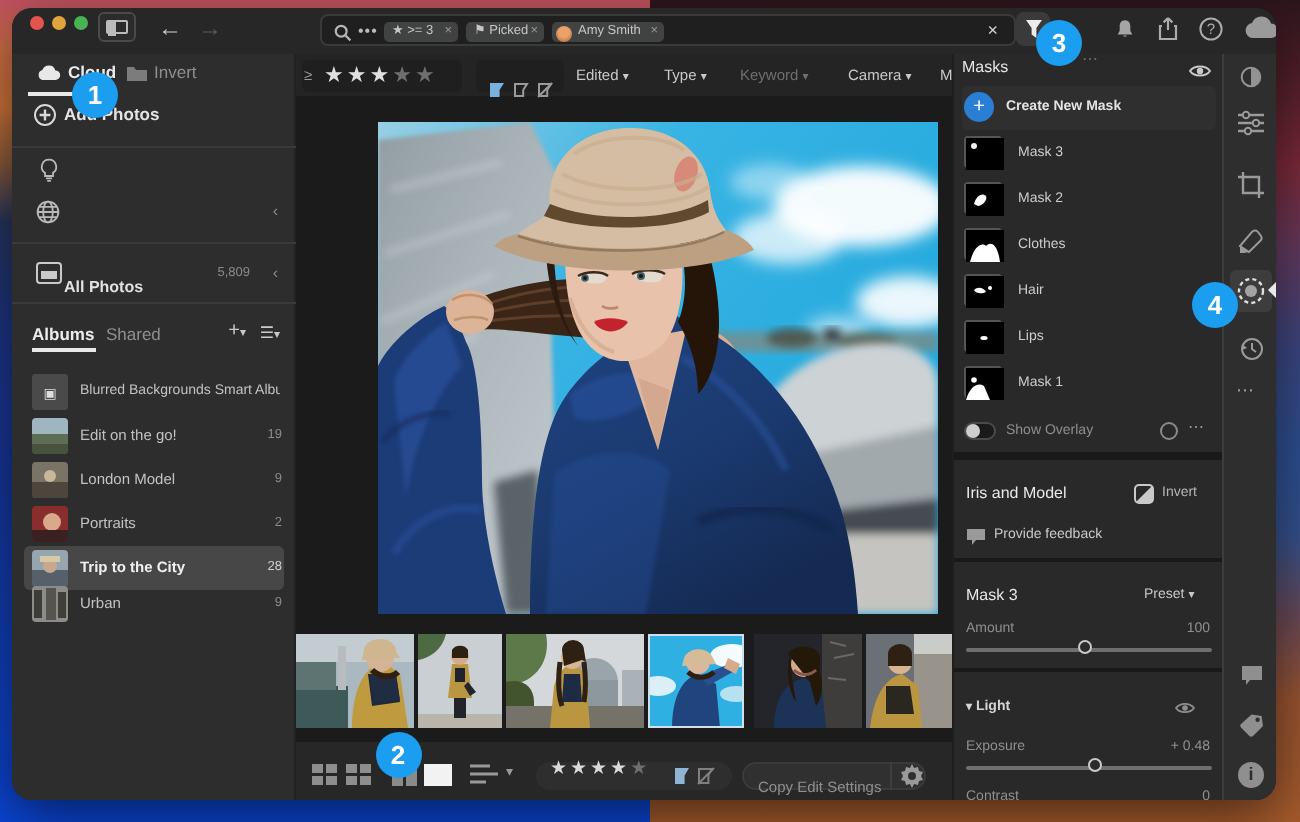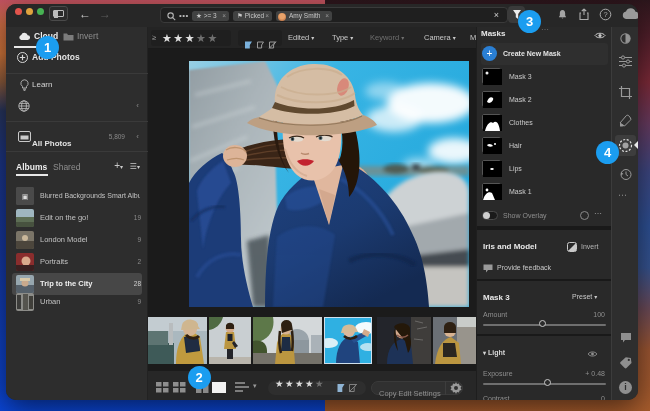--- a/index.html
+++ b/index.html
@@ -34,21 +34,21 @@
 .fb{position:absolute;top:0;height:22px;line-height:22px;font-size:7.5px}
 .photo{position:absolute;left:41px;top:34px;width:280px;height:246px;background:#2ab0e0}
 .strip{position:absolute;left:0;top:288px;width:328px;height:56px}
 .thumb{position:absolute;top:2px;height:47px;overflow:hidden}
 .toolbar{position:absolute;left:0;top:344px;width:328px;height:29px;background:#272727}
 
 .masks{position:absolute;left:470px;top:23px;width:135px;height:373px;background:#292929;border-left:1px solid #1e1e1e}
 .maskrow{position:absolute;left:5px;width:125px;height:21px}
 .maskrow .mth{position:absolute;left:0px;top:1px;width:19px;height:16px;background:#000;border:1px solid #555;border-radius:2px}
 .maskrow .mlb{position:absolute;left:27px;top:0;height:19px;line-height:19px;font-size:7px;color:#cccccc}
-.mhdr{position:absolute;font-size:8px;font-weight:bold;color:#e8e8e8}
+.mhdr{position:absolute;font-size:8px;font-weight:normal;color:#e8e8e8}
 .gtxt{position:absolute;font-size:7px;color:#8f8f8f}
 .slider{position:absolute;height:2px;background:#6f6f6f;border-radius:1px}
 .knob{position:absolute;width:7px;height:7px;border-radius:50%;background:#2b2b2b;border:1.5px solid #c9c9c9}
 
 .rail{position:absolute;left:605px;top:23px;width:27px;height:373px;background:#2e2e2e;border-left:1px solid #3c3c3c}
 .badge{position:absolute;width:23px;height:23px;border-radius:50%;background:#1b9df0;color:#fff;font-size:13px;font-weight:bold;text-align:center;line-height:23px;z-index:50}
 svg{display:block}
 </style></head>
 <body>
 <div class="desktop">
@@ -114,21 +114,20 @@
         <circle cx="5.5" cy="5.5" r="5" fill="none" stroke="#d8d8d8" stroke-width="1"></circle>
         <path d="M5.5 2.8 V8.2 M2.8 5.5 H8.2" stroke="#d8d8d8" stroke-width="1.2"></path>
       </svg>
     <div style="position:absolute;left:26px;top:22px;height:17px;line-height:17px;font-size:8.5px;font-weight:bold;color:#e4e4e4">Add Photos</div>
 
     <div class="divider" style="top:46px"></div>
 
     <svg style="position:absolute;left:13px;top:52px" width="11" height="12" viewBox="0 0 11 12">
         <path d="M5.5 .8 a3.6 3.6 0 0 1 2 6.6 l0 1.6 h-4 l0 -1.6 a3.6 3.6 0 0 1 2 -6.6 Z M4 10.2 h3 M4.6 11.4 h1.8" stroke="#b9b9b9" stroke-width=".9" fill="none"></path>
       </svg>
-    <div class="side-item" style="top:49px;"><span style="margin-left:26px">Learn</span></div>
     <svg style="position:absolute;left:12px;top:73px" width="12" height="12" viewBox="0 0 12 12">
         <circle cx="6" cy="6" r="5.2" fill="none" stroke="#b9b9b9" stroke-width=".9"></circle>
         <ellipse cx="6" cy="6" rx="2.4" ry="5.2" fill="none" stroke="#b9b9b9" stroke-width=".9"></ellipse>
         <path d="M1 6 H11 M1.6 3.4 H10.4 M1.6 8.6 H10.4" stroke="#b9b9b9" stroke-width=".9"></path>
       </svg>
     <div style="position:absolute;right:8px;top:70px;height:18px;line-height:18px;color:#8a8a8a;font-size:8px">‹</div>
 
     <div class="divider" style="top:94px"></div>
 
     <svg style="position:absolute;left:12px;top:104px" width="13" height="11" viewBox="0 0 13 11">

